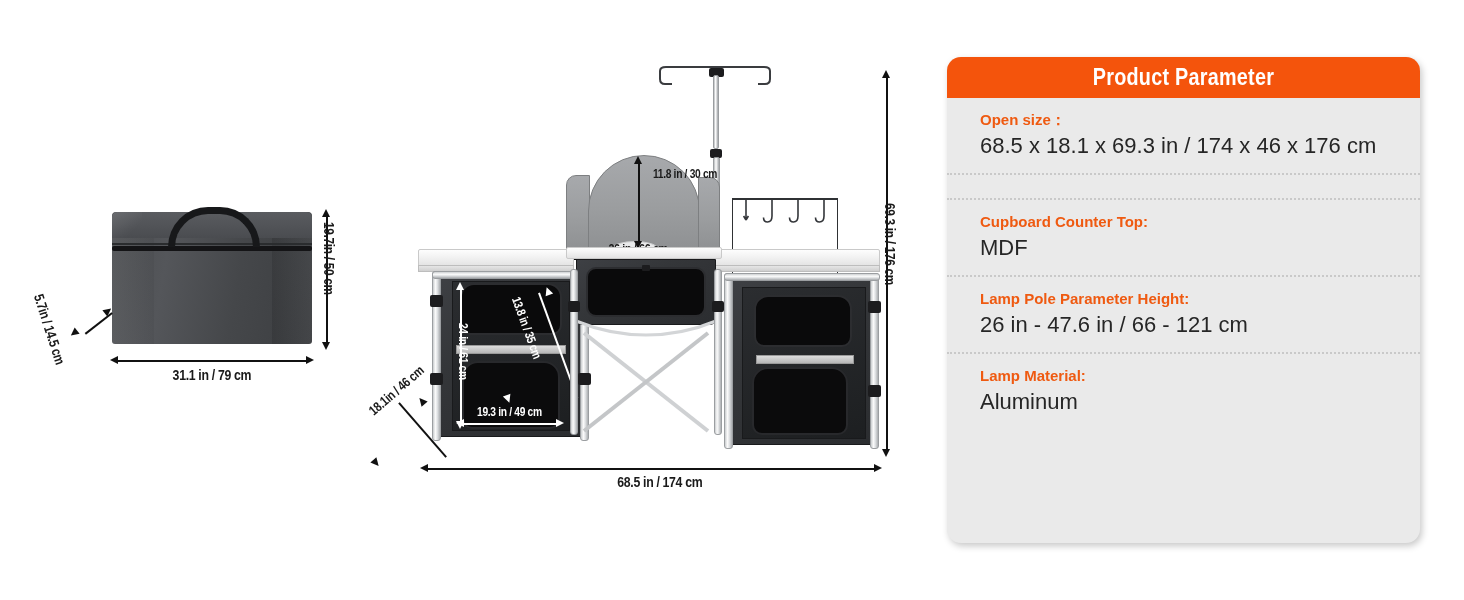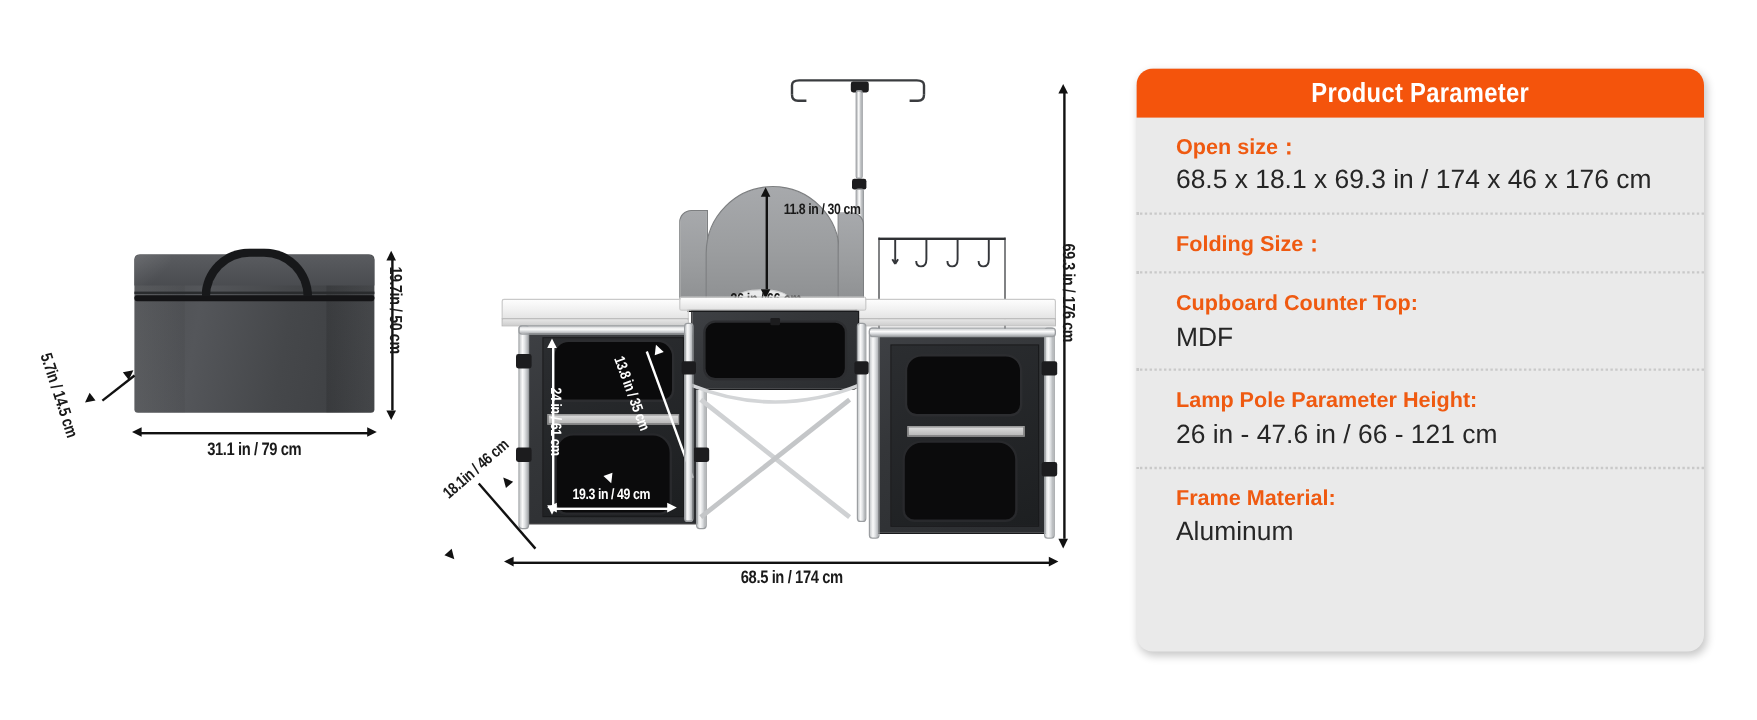--- a/index.html
+++ b/index.html
@@ -99,21 +99,21 @@
     letter-spacing:0.3px;
     font-family:"Liberation Sans", sans-serif;
   }
   #spec-rows { padding:0 0 6px 0; }
   .spec-row {
     padding:12px 0 11px 33px;
     border-bottom:2px dotted #c9c9c9;
   }
   .spec-row:last-child { border-bottom:none; }
   .spec-label {
-    color:#ef5a11; font-weight:bold; font-size:18px; line-height:1.35;
+    color:#ef5a11; font-weight:bold; font-size:15px; line-height:1.35;
   }
   .spec-value {
     color:#262626; font-size:22px; line-height:1.4; margin-top:1px;
   }
 
   
   #unit { position:absolute; left:370px; top:55px; width:540px; height:430px; }
 
   
   .top {
@@ -329,35 +329,34 @@
       <span class="title">Product Parameter</span>
     </div>
     <div id="spec-rows">
 
       <div class="spec-row">
         <div class="spec-label">Open size：</div>
         <div class="spec-value">68.5 x 18.1 x 69.3 in / 174 x 46 x 176 cm</div>
       </div>
 
       <div class="spec-row">
-        <div class="spec-label">Folding Size：</div>
       </div>
 
       <div class="spec-row">
         <div class="spec-label">Cupboard Counter Top:</div>
         <div class="spec-value">MDF</div>
       </div>
 
       <div class="spec-row">
         <div class="spec-label">Lamp Pole Parameter Height:</div>
         <div class="spec-value">26 in - 47.6 in / 66 - 121 cm</div>
       </div>
 
       <div class="spec-row">
-        <div class="spec-label">Frame Material:</div>
+        <div class="spec-label">Lamp Material:</div>
         <div class="spec-value">Aluminum</div>
       </div>
 
 
     </div>
   </div>
 
 </div>
 
 </body></html>

